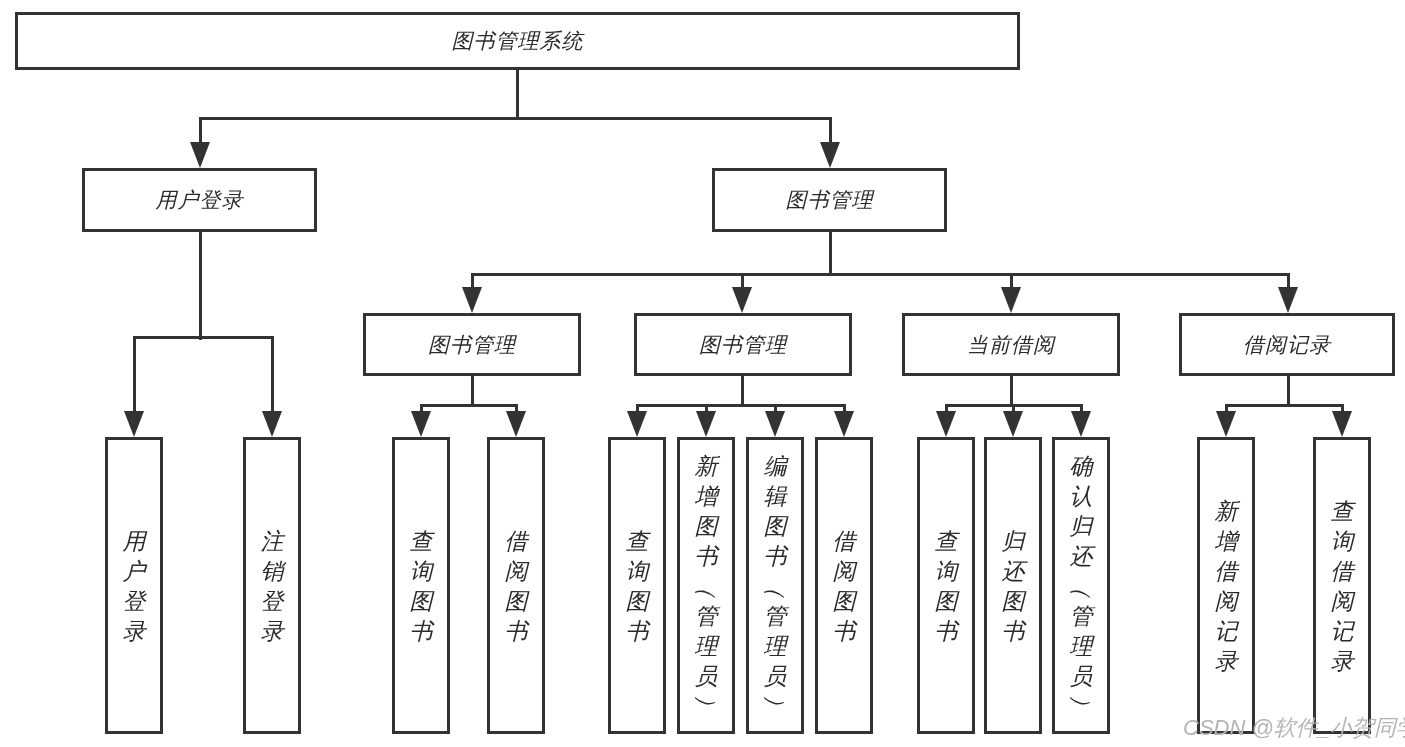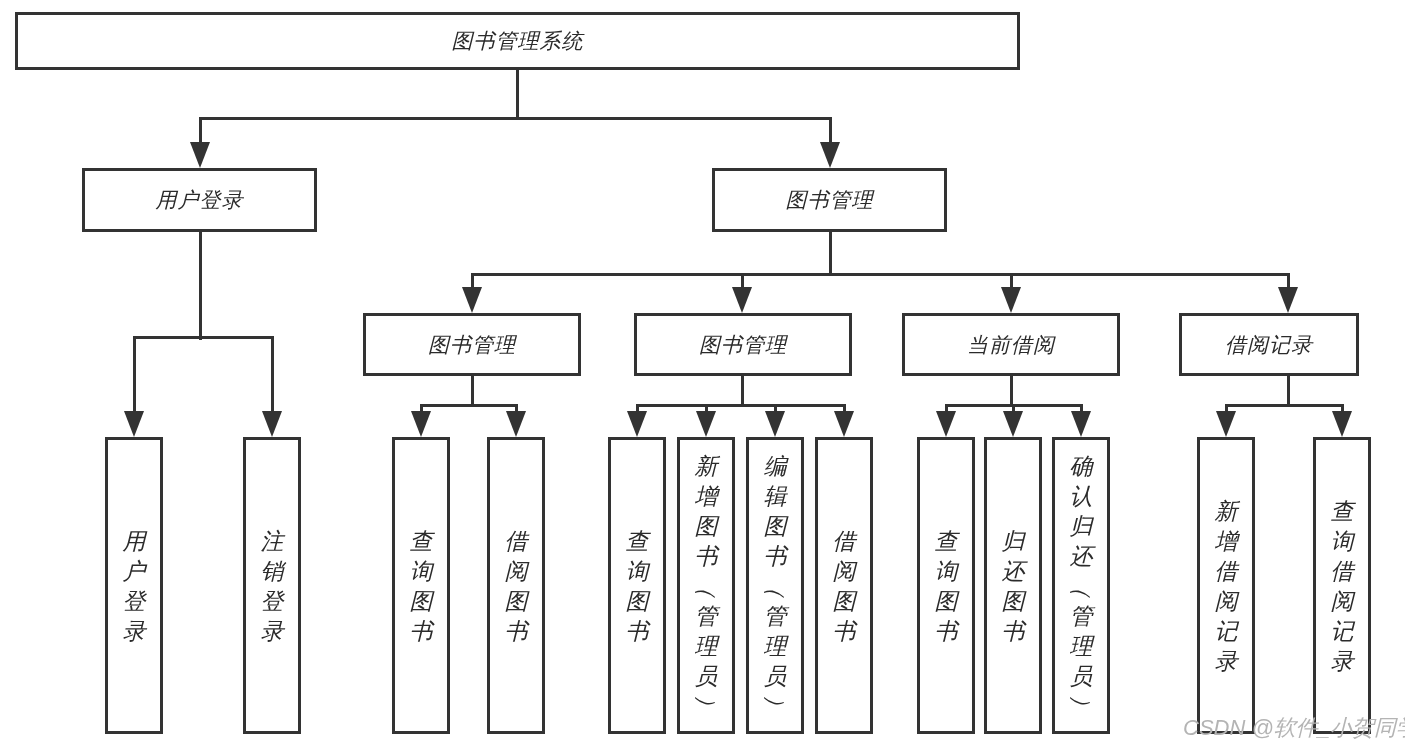--- a/index.html
+++ b/index.html
@@ -131,21 +131,21 @@
 
   <div class="hbox" style="left:363px;top:313px;width:218px;height:63px">
     <span>图书管理</span>
   </div>
   <div class="hbox" style="left:634px;top:313px;width:218px;height:63px">
     <span>图书管理</span>
   </div>
   <div class="hbox" style="left:902px;top:313px;width:218px;height:63px">
     <span>当前借阅</span>
   </div>
-  <div class="hbox" style="left:1179px;top:313px;width:180px;height:63px">
+  <div class="hbox" style="left:1179px;top:313px;width:216px;height:63px">
     <span>借阅记录</span>
   </div>
 
   <div class="vbox" style="left:105px">
     <span class="vtext">
         <span>用</span>
         <span>户</span>
         <span>登</span>
         <span>录</span>
       </span>

